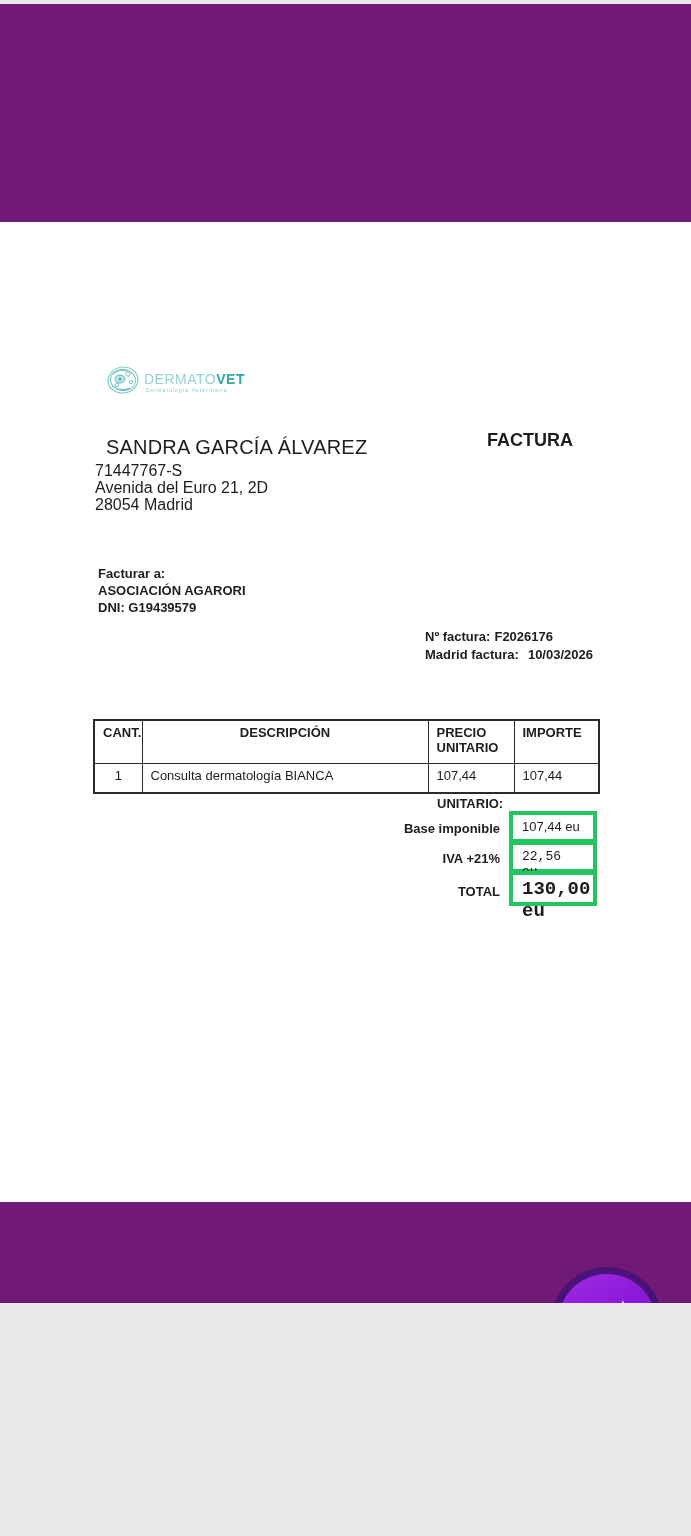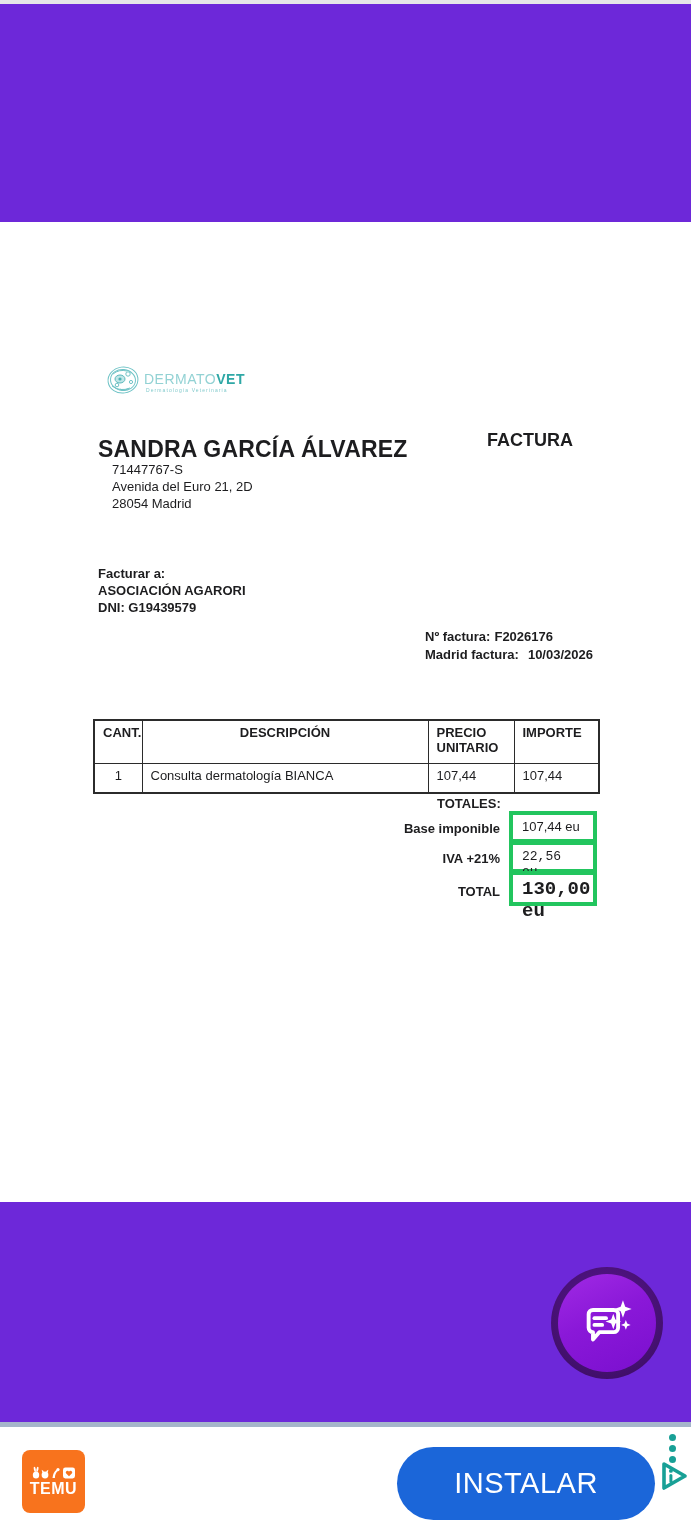--- a/index.html
+++ b/index.html
@@ -1,28 +1,28 @@
 <!DOCTYPE html>
 <html><head>
 <meta charset="utf-8">
 <style>
   html,body{margin:0;padding:0;background:#e9e9eb;}
   *{box-sizing:border-box;}
   .screen{
-    position:relative;width:691px;height:1536px;margin:0 auto;
-    background:#6d28d9;overflow:hidden;
+    position:relative;width:691px;height:1303px;margin:0 auto;
+    background:#701a75;overflow:hidden;
     font-family:"Liberation Sans", sans-serif;color:#1d1d1f;
   }
   .top-edge{position:absolute;left:0;top:0;width:100%;height:4px;background:#e6e6e8;}
   
   .doc-page{position:absolute;left:0;top:222px;width:691px;height:980px;background:#ffffff;}
   .logo{position:absolute;left:106px;top:138px;width:150px;height:42px;}
-  .issuer-name{position:absolute;left:98px;top:214px;font-size:23px;font-weight:bold;letter-spacing:.2px;}
+  .issuer-name{position:absolute;left:106px;top:214px;font-size:20px;font-weight:normal;letter-spacing:.2px;}
   .doc-title{position:absolute;left:487px;top:208px;font-size:18px;font-weight:bold;}
-  .issuer-line{position:absolute;left:112px;font-size:13px;}
+  .issuer-line{position:absolute;left:95px;font-size:16px;}
   .l-id{top:240px;} .l-addr{top:257px;} .l-city{top:274px;}
   .billto-line{position:absolute;left:98px;font-size:13px;font-weight:bold;}
   .b-label{top:344px;} .b-name{top:361px;} .b-dni{top:378px;}
   .meta{position:absolute;left:425px;top:406px;font-size:13px;font-weight:bold;line-height:18px;}
   .meta .val{margin-left:4px;}
   .meta .val-date{margin-left:9px;}
   
   .items{position:absolute;left:93px;top:497px;width:505px;border-collapse:collapse;
          font-size:13px;table-layout:fixed;}
   .items th,.items td{border:1.5px solid #2b2b2b;vertical-align:top;padding:4px 8px;}
@@ -127,21 +127,21 @@
       </tr>
       <tr class="row-item">
         <td class="col-cant">1</td>
         <td class="col-desc">Consulta dermatología BIANCA</td>
         <td class="col-prec">107,44</td>
         <td class="col-imp">107,44</td>
       </tr>
     </tbody>
       </table>
 
-    <div class="totales-label">TOTALES:</div>
+    <div class="totales-label">UNITARIO:</div>
 
     <div class="totals">
       <div class="t-row">
         <div class="t-label">Base imponible</div>
         <div class="t-box">107,44 eu</div>
       </div>
       <div class="t-row">
         <div class="t-label">IVA +21%</div>
         <div class="t-box">22,56 eu</div>
       </div>

